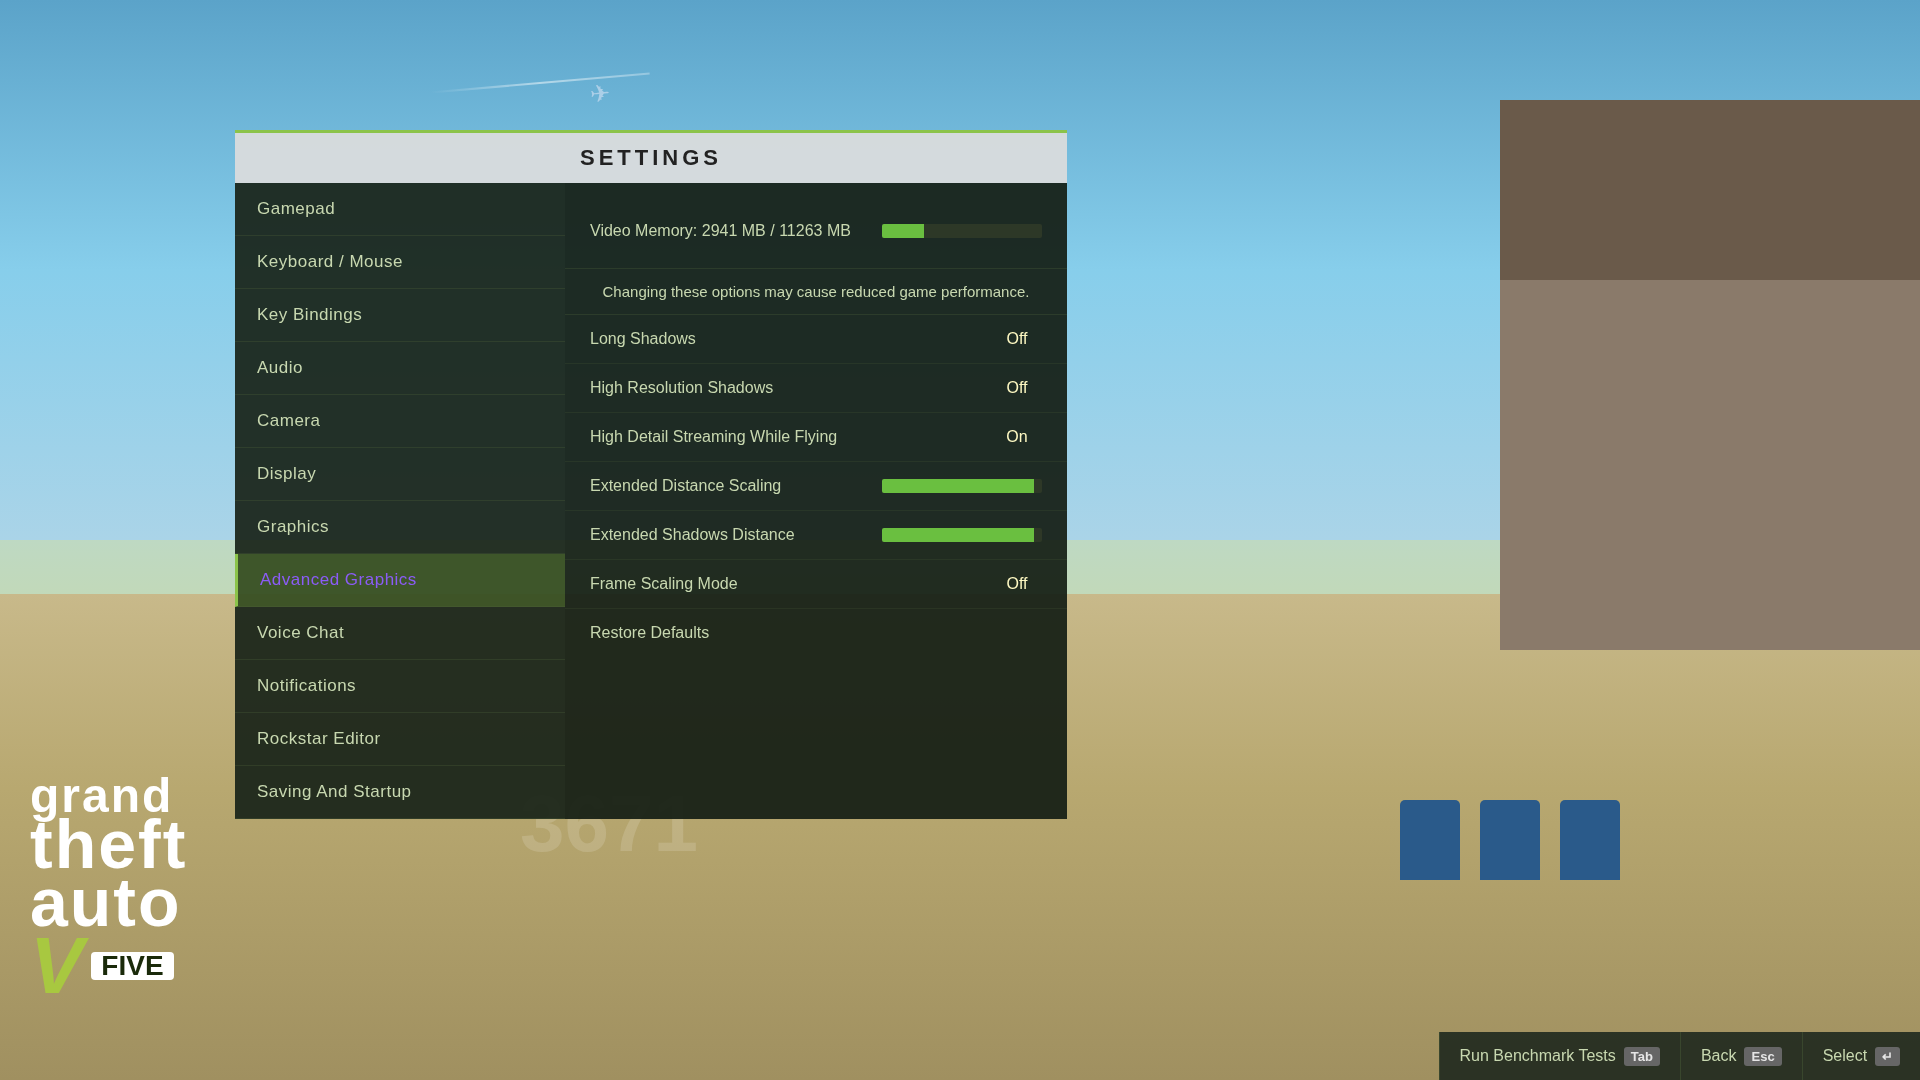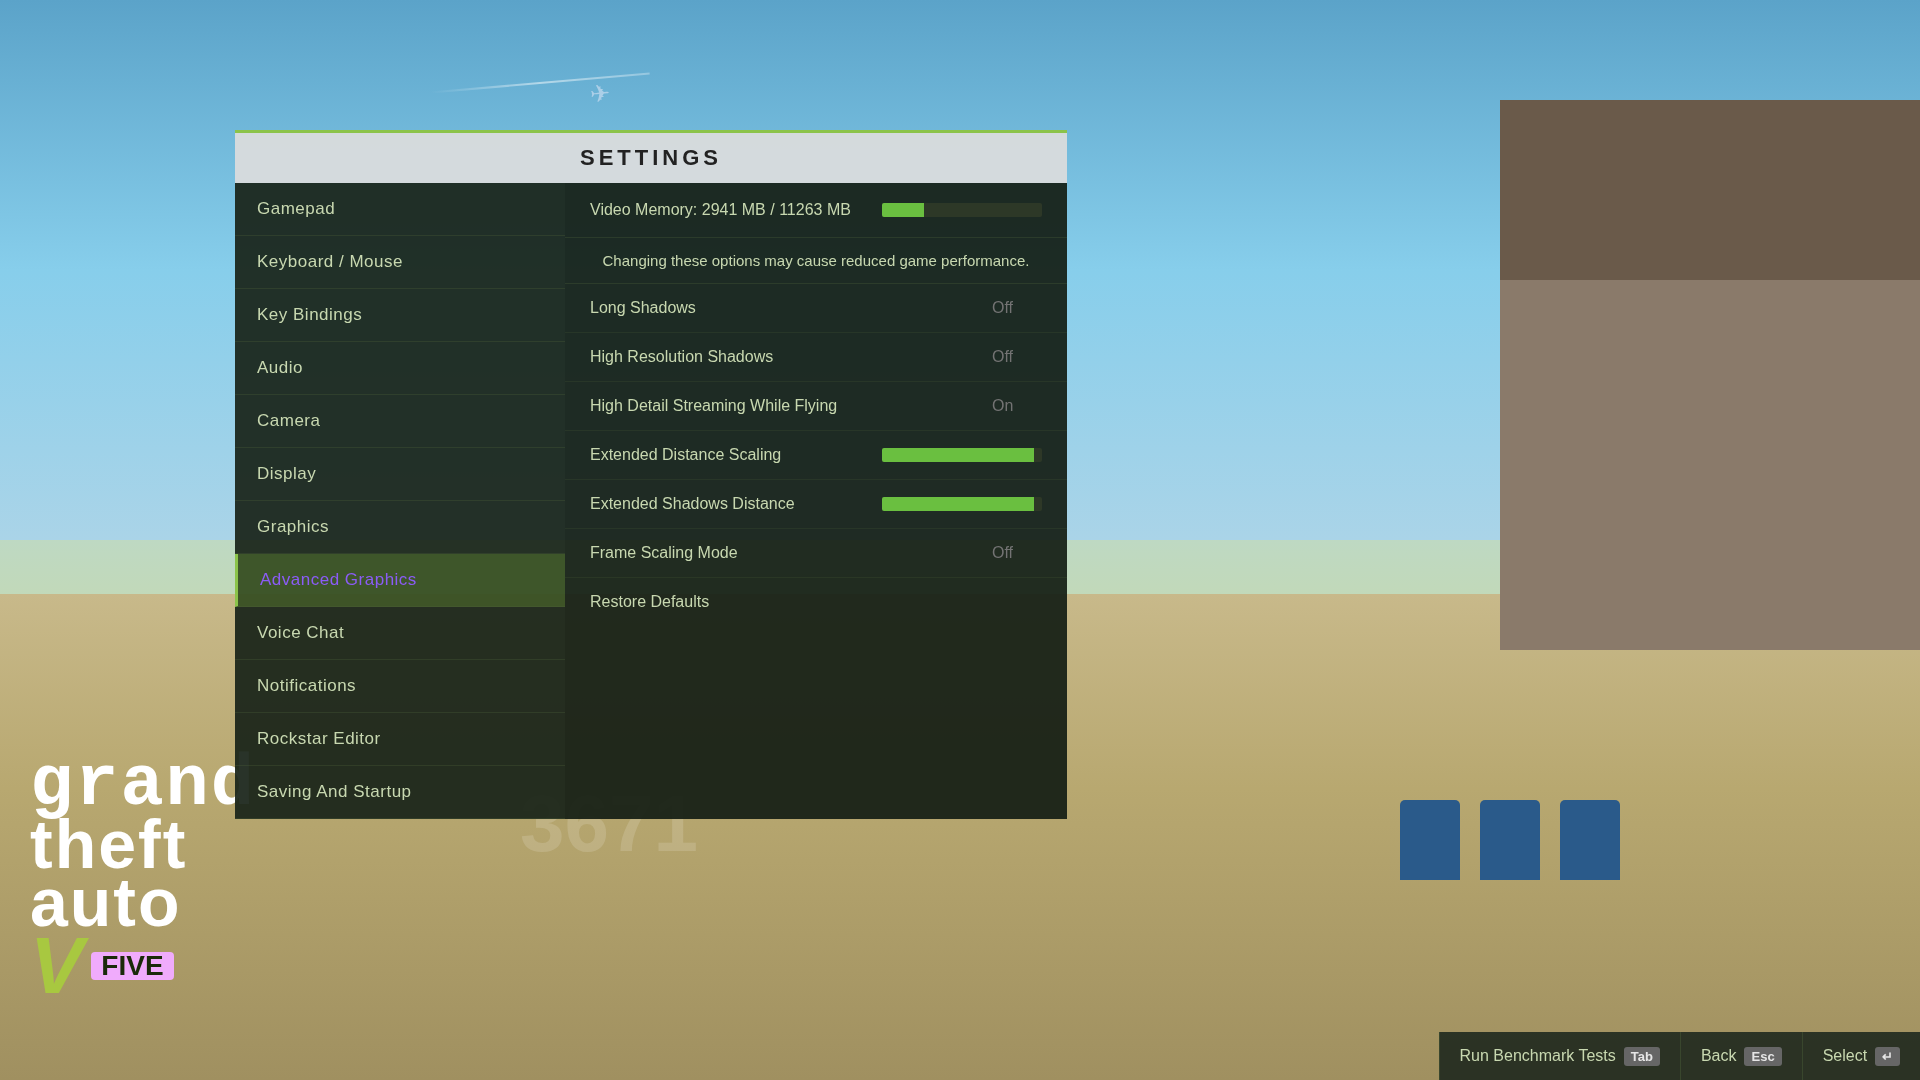--- a/index.html
+++ b/index.html
@@ -79,36 +79,36 @@
     .gta-logo {
       position: absolute;
       bottom: 80px;
       left: 30px;
       z-index: 20;
       color: white;
       font-weight: 900;
       line-height: 0.85;
     }
 
-    .gta-logo .grand { font-size: 72px; letter-spacing: 2px; font-family: Liberation Mono, monospace; }
+    .gta-logo .grand { font-size: 48px; letter-spacing: 2px; }
     .gta-logo .theft { font-size: 68px; letter-spacing: 2px; }
     .gta-logo .auto { font-size: 68px; letter-spacing: 2px; }
     .gta-logo .five-line {
       display: flex;
       align-items: center;
       gap: 8px;
     }
     .gta-logo .roman-v {
       font-size: 80px;
       color: #a8c840;
       font-style: italic;
       font-weight: 900;
     }
     .gta-logo .five-badge {
-      background: #f0abfc;
+      background: #ffffff;
       color: #1a2a0a;
       font-size: 28px;
       padding: 2px 10px;
       border-radius: 4px;
       font-weight: 900;
     }
 
     
     .settings-overlay {
       position: absolute;
@@ -164,22 +164,23 @@
       flex: 1;
       background: rgba(20, 30, 20, 0.93);
       padding: 0;
     }
 
     
     .video-memory-row {
       display: flex;
       align-items: center;
       justify-content: space-between;
-      padding: 18px 25px;
+      padding: 28px 25px;
       border-bottom: 1px solid rgba(80, 100, 60, 0.3);
+      margin-top: 11px;
     }
 
     .video-memory-text {
       color: #c8d8b0;
       font-size: 16px;
     }
 
     .memory-bar-container {
       width: 160px;
       height: 14px;
@@ -213,24 +214,24 @@
       color: #c8d8b0;
       font-size: 16px;
     }
 
     .setting-label {
       flex: 1;
       color: #c8d8b0;
     }
 
     .setting-value {
-      color: #737373;
+      color: #fef9c3;
       font-size: 16px;
       min-width: 50px;
-      text-align: left;
+      text-align: center;
     }
 
     .setting-bar-container {
       width: 160px;
       height: 14px;
       background: rgba(50, 60, 40, 0.8);
       border-radius: 2px;
       overflow: hidden;
     }
 

